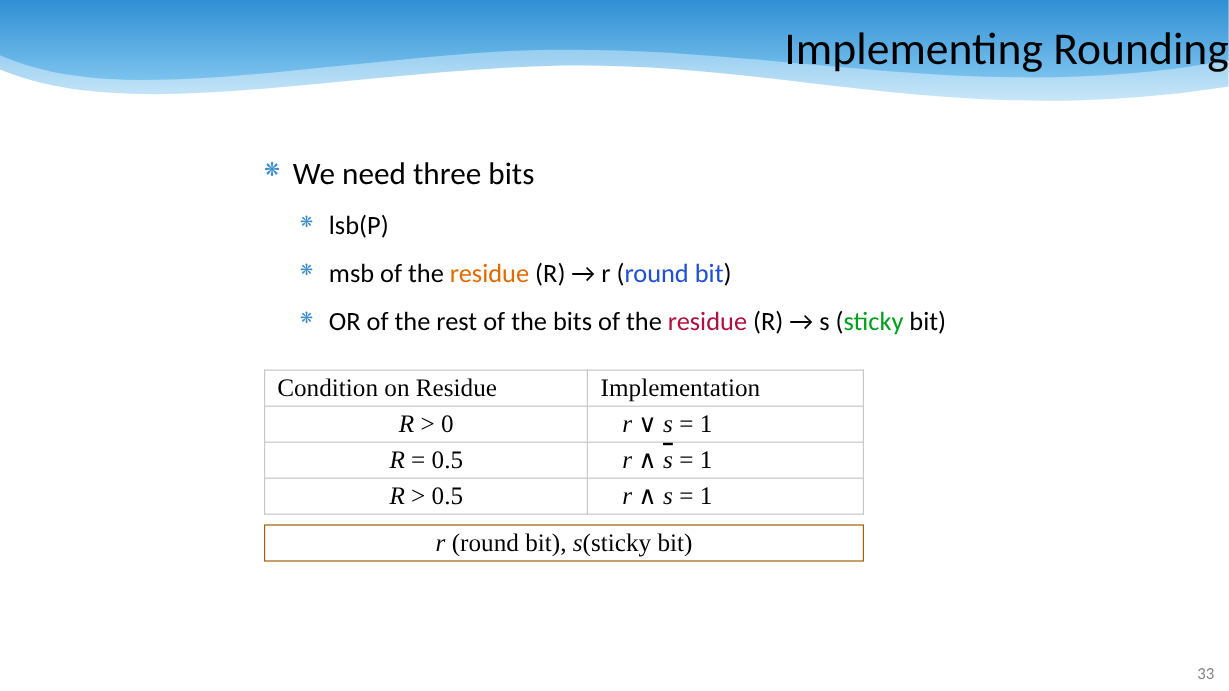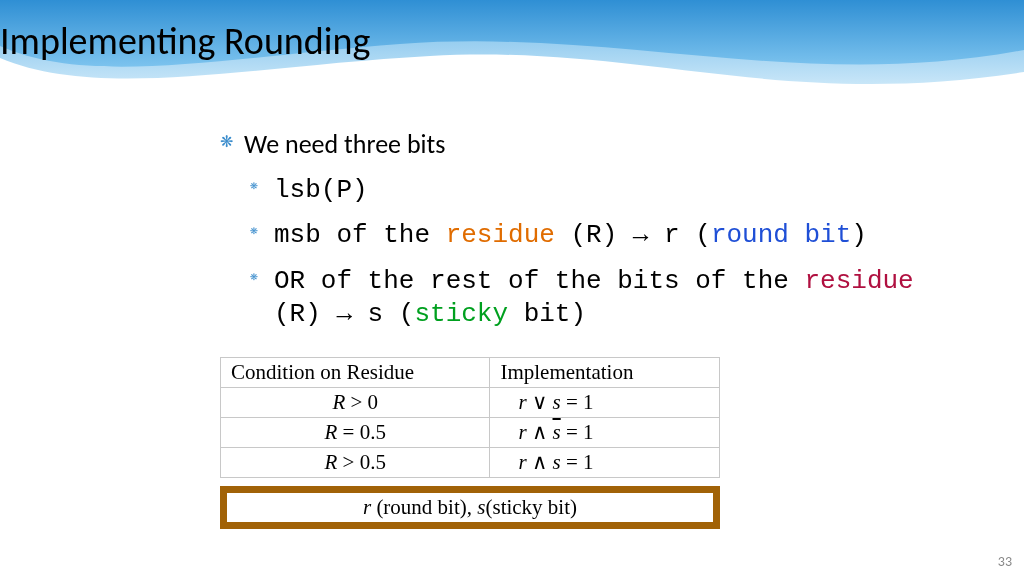--- a/index.html
+++ b/index.html
@@ -1,36 +1,36 @@
 <!DOCTYPE html>
 <html><head>
 <meta charset="utf-8">
 <style>
   * { box-sizing: border-box; margin: 0; padding: 0; }
   html, body { width: 1024px; height: 576px; overflow: hidden; font-family: Calibri, "Segoe UI", Arial, sans-serif; background: #fff; }
   .slide { position: relative; width: 1024px; height: 576px; background: #fff; }
   .banner { position: absolute; top: 0; left: 0; width: 1024px; height: 96px; }
-  .title { position: absolute; top: 18px; left: 0; width: 1024px; text-align: left; font-size: 38px; font-weight: 400; color: #000; }
+  .title { position: absolute; top: 18px; left: 0; width: 1024px; text-align: right; font-size: 38px; font-weight: 400; color: #000; }
   .content { position: absolute; top: 128px; left: 220px; width: 700px; color: #000; }
   .bul1 { position: relative; font-size: 26px; padding-left: 24px; margin-bottom: 14px; }
   .bul1::before { content: "❋"; position: absolute; left: 0; top: 4px; font-size: 16px; color: #3a8ccc; }
-  .bul2 { position: relative; font-size: 26px; padding-left: 24px; margin-left: 30px; margin-bottom: 12px; line-height: 1.28; font-family: Liberation Mono, monospace; }
+  .bul2 { position: relative; font-size: 22px; padding-left: 24px; margin-left: 30px; margin-bottom: 12px; line-height: 1.28; }
   .bul2::before { content: "❋"; position: absolute; left: 0; top: 4px; font-size: 13px; color: #3a8ccc; }
   .c-orange { color: #e06c00; }
   .c-blue   { color: #1f4fd6; text-align: right; }
   .c-crim   { color: #b01040; }
   .c-green  { color: #00a01f; }
   .table-wrap { margin-top: 26px; width: 500px; font-family: "Times New Roman", Times, serif; font-size: 21px; }
   table { border-collapse: collapse; width: 100%; }
   th, td { border: 1px solid #c8c8c8; padding: 2px 10px; font-weight: normal; }
   th { text-align: left; }
   td.cond { text-align: center; width: 54%; }
   td.impl { text-align: left; padding-left: 28px; }
   .overline { text-decoration: overline; }
-  .legend { margin-top: 8px; border: 7px solid #a16207; padding: 2px 0; text-align: center; width: 100%; font-family: "Times New Roman", Times, serif; font-size: 21px; }
+  .legend { margin-top: 8px; border: 1px solid #a16207; padding: 2px 0; text-align: center; width: 100%; font-family: "Times New Roman", Times, serif; font-size: 21px; }
   .pagenum { position: absolute; bottom: 6px; right: 12px; font-size: 14px; color: #888; }
   .it { font-style: italic; }
 </style>
 </head>
 <body>
 
 <div class="slide">
   <svg class="banner" viewBox="0 0 1024 96" preserveAspectRatio="none">
     <defs>
       <linearGradient id="g1" x1="0" y1="0" x2="0" y2="1">

